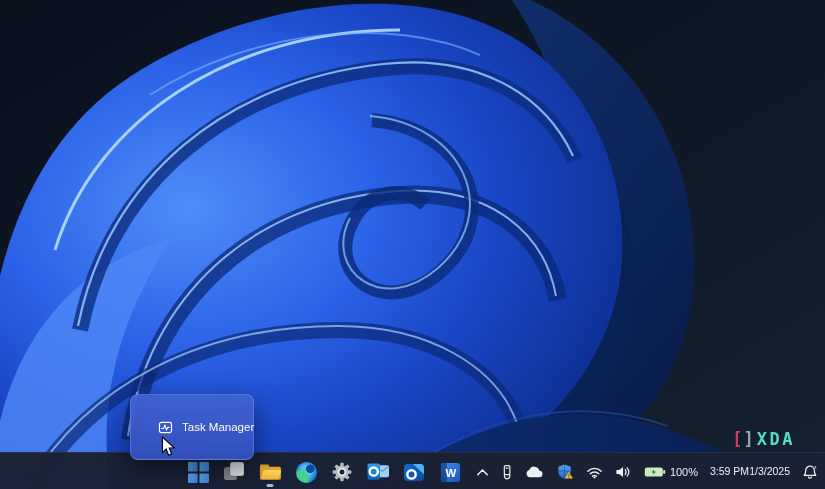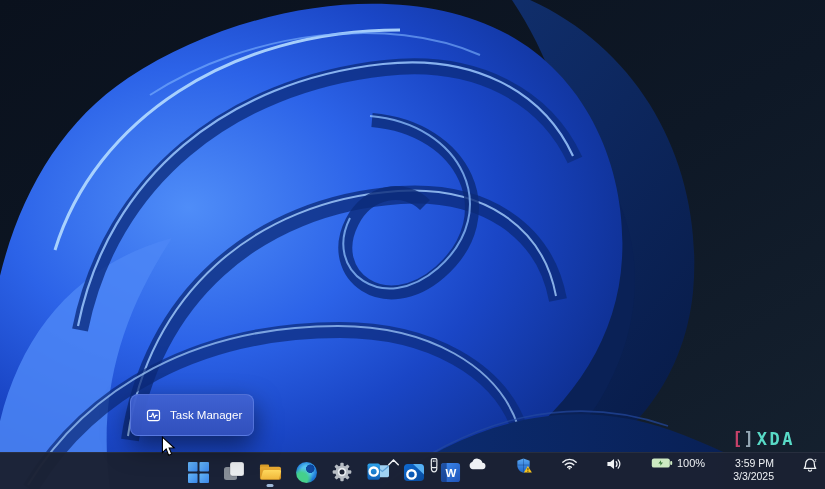--- a/index.html
+++ b/index.html
@@ -12,21 +12,21 @@
 
   
   .watermark { position:absolute; top:429px; right:30px; display:flex; align-items:baseline;
     font-family:"DejaVu Sans Mono", monospace; font-weight:bold; font-size:17px;
     letter-spacing:1px; opacity:.92; user-select:none; }
   .wm-bl { color:#d6456f; }
   .wm-br { color:#9fb3c0; margin-right:2px; }
   .wm-tx { color:#5eead4; letter-spacing:2.5px; }
 
   
-  .ctx-menu { position:absolute; left:130px; top:394px; width:124px; padding:8px;
+  .ctx-menu { position:absolute; left:130px; top:394px; width:124px; padding:20px;
     background:linear-gradient(180deg, rgba(64,98,209,.96), rgba(50,80,188,.96));
     border:1px solid rgba(140,170,255,.35); border-radius:8px;
     box-shadow:0 10px 26px rgba(0,0,0,.5); z-index:5; }
   .ctx-item { display:flex; align-items:center; gap:9px; height:24px; padding:0 7px;
     border-radius:4px; color:#fff; font-size:11.5px; cursor:default; white-space:nowrap; }
   .ctx-item.hover { background:rgba(255,255,255,.16); }
   .ctx-item svg { flex:0 0 auto; }
 
   
   .cursor { position:absolute; left:161px; top:436px; z-index:9; }
@@ -39,25 +39,25 @@
     background:transparent; border:none; border-radius:5px; cursor:pointer; }
   .run-dot { position:absolute; bottom:1px; left:50%; transform:translateX(-50%);
     width:7px; height:3px; border-radius:2px; background:#9fb8d8; }
   .edge-circle { width:21px; height:21px; border-radius:50%;
     background:
       radial-gradient(circle at 68% 32%, rgba(8,60,150,.9) 0 20%, rgba(0,0,0,0) 22%),
       radial-gradient(circle at 26% 80%, #45d08c 0 26%, rgba(69,208,140,0) 48%),
       radial-gradient(circle at 50% 42%, #55c4f0 0 30%, #1e7ad8 62%, #0b50b6 100%); }
 
   
-  .tb-tray { position:absolute; right:5px; top:1px; height:36px; display:flex; align-items:flex-start; gap:24px; color:#eef1f4; }
+  .tb-tray { position:absolute; right:5px; top:1px; height:36px; display:flex; align-items:center; gap:8px; color:#eef1f4; }
   .tray-btn { display:flex; align-items:center; gap:4px; background:transparent; border:none;
     color:#eef1f4; padding:3px 2px; border-radius:4px; cursor:pointer; }
   .pct { font-size:11px; color:#eef1f4; }
-  .clock { display:flex; flex-direction:column; align-items:flex-end; line-height:1.25;
+  .clock { display:flex; flex-direction:row; align-items:flex-end; line-height:1.25;
     font-size:10.5px; color:#eef1f4; }
 
   button { font-family:inherit; }
 </style>
 </head>
 <body>
 
 <div class="wallpaper">
 <svg viewBox="0 0 825 489" preserveAspectRatio="none">
   <defs>
@@ -307,21 +307,21 @@
         <rect x="0.8" y="1.4" width="18" height="9.2" rx="2.2" fill="#cdeac2"></rect>
         <rect x="19.2" y="4" width="2" height="4" rx="1" fill="#cdeac2"></rect>
         <polygon points="10,3.2 10,5.4 12,5.4 9.4,8.8 9.4,6.6 7.4,6.6" fill="#3d7d3f"></polygon>
       </svg>
       <span class="pct">100%</span>
     </button>
 
     <button class="tray-btn">
       <span class="clock">
         <span>3:59 PM</span>
-        <span>3/3/2025</span>
+        <span>1/3/2025</span>
       </span>
     </button>
 
     <button class="tray-btn">
       <svg width="16" height="16" viewBox="0 0 16 16">
         <path d="M8 2.2 A4.3 4.3 0 0 1 12.3 6.5 C12.3 9.4 13 10.6 13.8 11.4 L2.2 11.4 C3 10.6 3.7 9.4 3.7 6.5 A4.3 4.3 0 0 1 8 2.2 Z" stroke="#eef1f4" stroke-width="1.25" fill="none" stroke-linejoin="round"></path>
         <path d="M6.5 13.2 A1.6 1.6 0 0 0 9.5 13.2" stroke="#eef1f4" stroke-width="1.25" fill="none" stroke-linecap="round"></path>
         <text x="12.2" y="4.6" font-size="4.6" fill="#eef1f4" font-family="Liberation Sans, sans-serif">z</text>
       </svg>
     </button>

